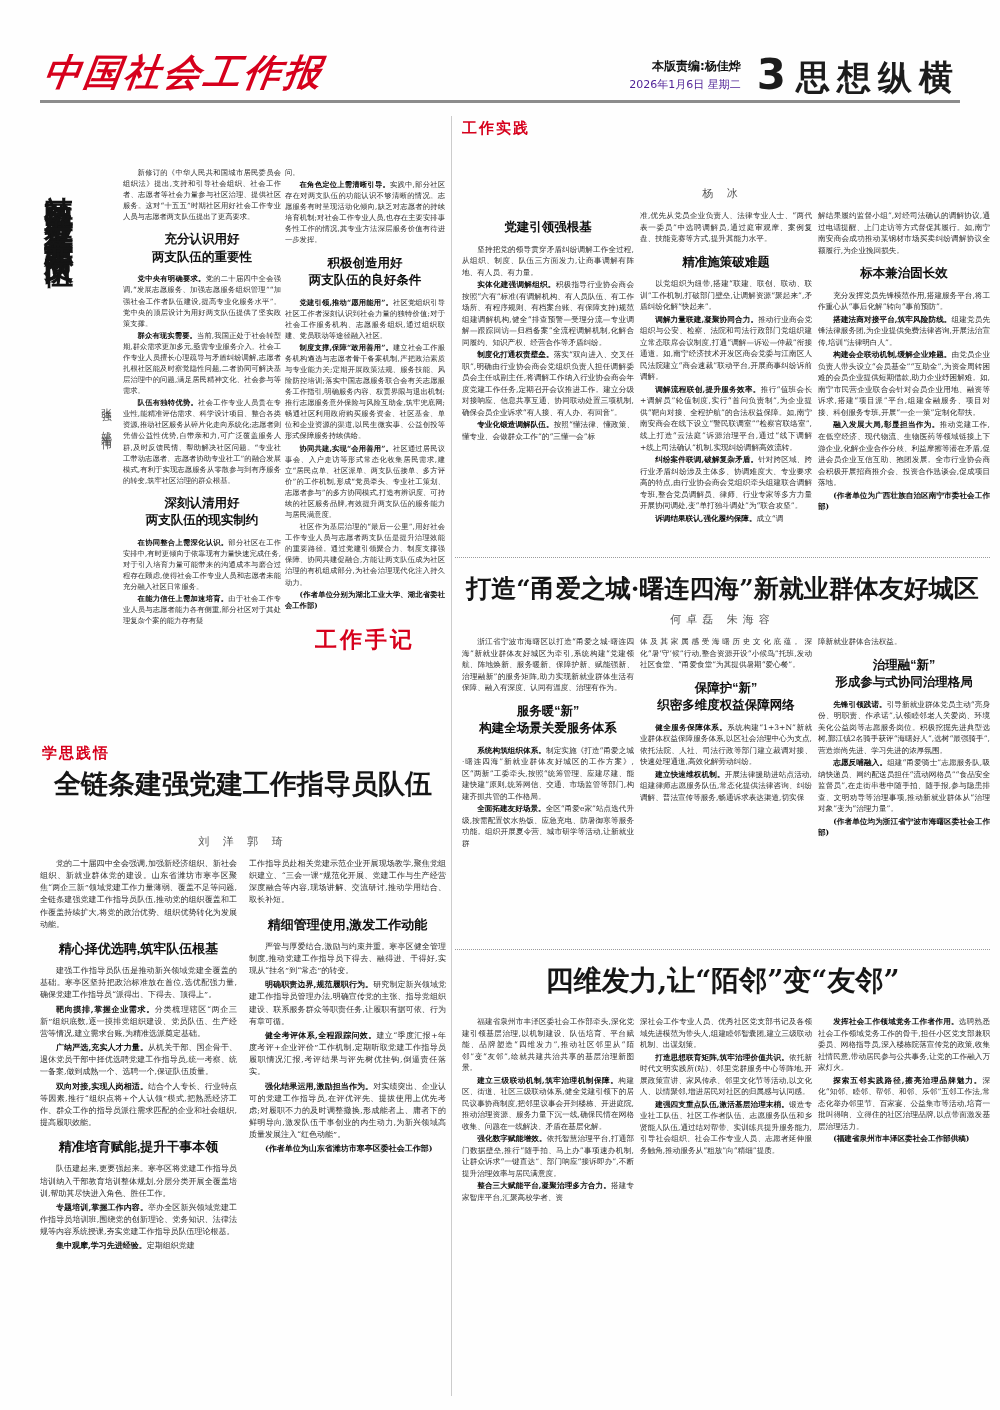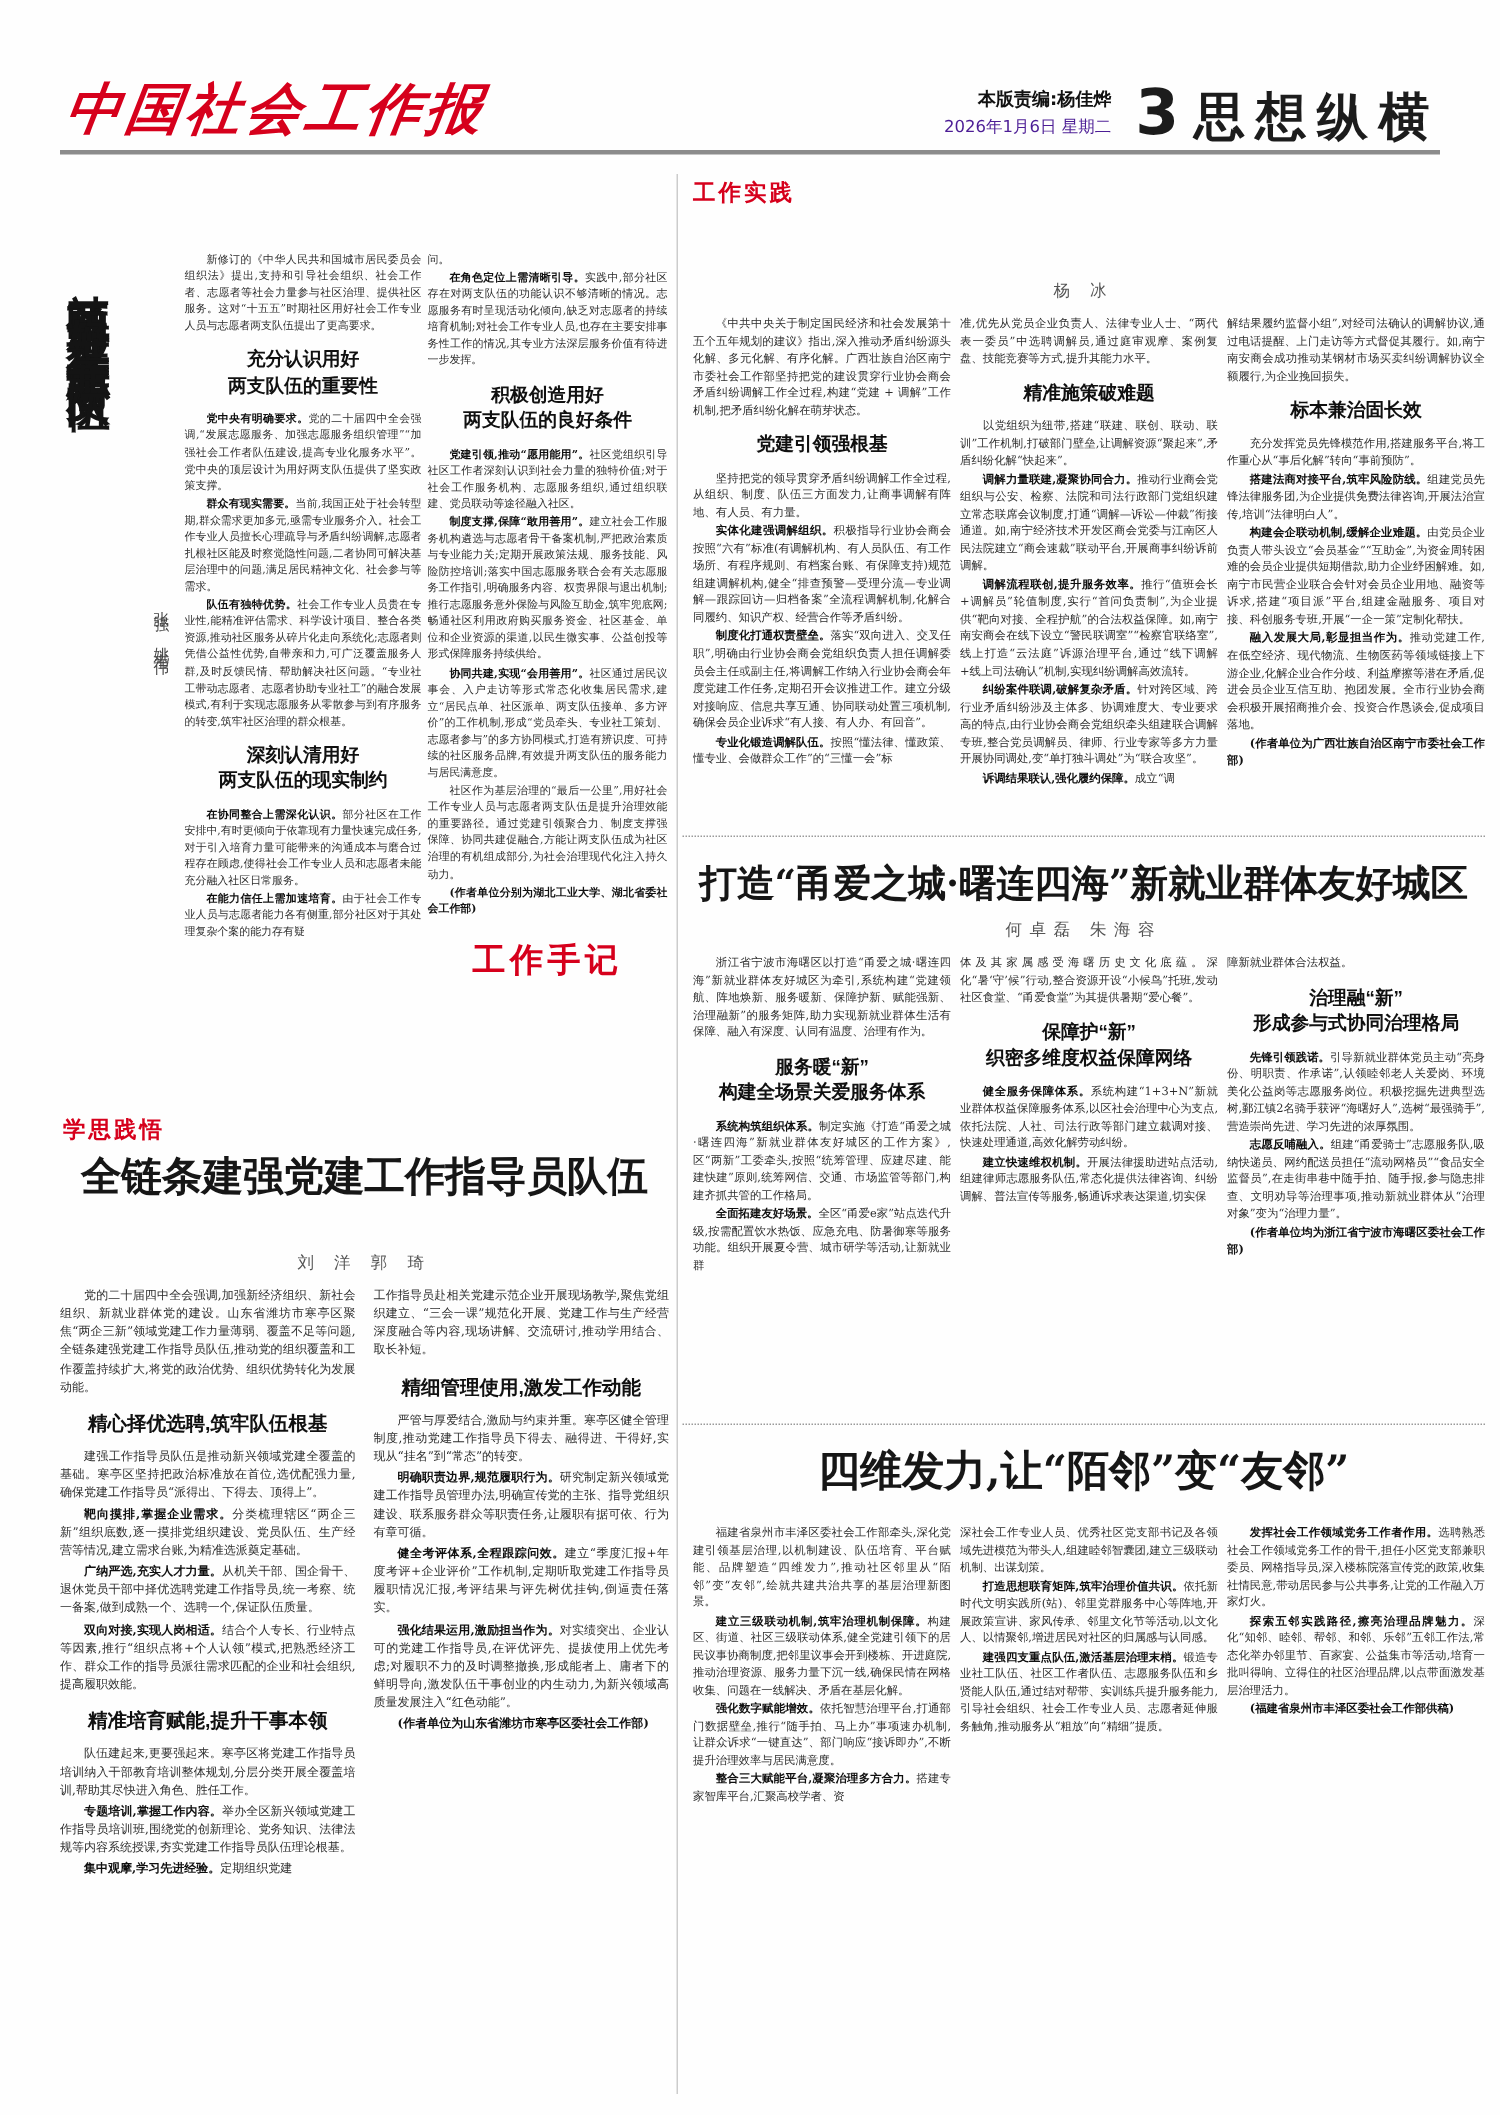--- a/index.html
+++ b/index.html
@@ -107,21 +107,20 @@
         <p class="para">社区作为基层治理的“最后一公里”,用好社会工作专业人员与志愿者两支队伍是提升治理效能的重要路径。通过党建引领聚合力、制度支撑强保障、协同共建促融合,方能让两支队伍成为社区治理的有机组成部分,为社会治理现代化注入持久动力。</p>
         <p class="para attr">(作者单位分别为湖北工业大学、湖北省委社会工作部)</p>
         <div class="col-tag">工作手记</div>
       </div>
   </div>
 
   <div class="kicker" style="left:462px;top:119px;">工作实践</div>
   <div class="byline" style="left:455px;top:186px;width:535px;">杨  冰</div>
   <div class="cols a2cols">
     <div class="col c3a">
-        <p class="para">《中共中央关于制定国民经济和社会发展第十五个五年规划的建议》指出,深入推动矛盾纠纷源头化解、多元化解、有序化解。广西壮族自治区南宁市委社会工作部坚持把党的建设贯穿行业协会商会矛盾纠纷调解工作全过程,构建“党建 + 调解”工作机制,把矛盾纠纷化解在萌芽状态。</p>
         <div class="sub-head">
           <div>党建引领强根基</div>
         </div>
         <p class="para">坚持把党的领导贯穿矛盾纠纷调解工作全过程,从组织、制度、队伍三方面发力,让商事调解有阵地、有人员、有力量。</p>
         <p class="para"><strong>实体化建强调解组织。</strong>积极指导行业协会商会按照“六有”标准(有调解机构、有人员队伍、有工作场所、有程序规则、有档案台账、有保障支持)规范组建调解机构,健全“排查预警—受理分流—专业调解—跟踪回访—归档备案”全流程调解机制,化解合同履约、知识产权、经营合作等矛盾纠纷。</p>
         <p class="para"><strong>制度化打通权责壁垒。</strong>落实“双向进入、交叉任职”,明确由行业协会商会党组织负责人担任调解委员会主任或副主任,将调解工作纳入行业协会商会年度党建工作任务,定期召开会议推进工作。建立分级对接响应、信息共享互通、协同联动处置三项机制,确保会员企业诉求“有人接、有人办、有回音”。</p>
         <p class="para"><strong>专业化锻造调解队伍。</strong>按照“懂法律、懂政策、懂专业、会做群众工作”的“三懂一会”标</p>
       </div>
     <div class="col c3b">
         <p class="para cont">准,优先从党员企业负责人、法律专业人士、“两代表一委员”中选聘调解员,通过庭审观摩、案例复盘、技能竞赛等方式,提升其能力水平。</p>

